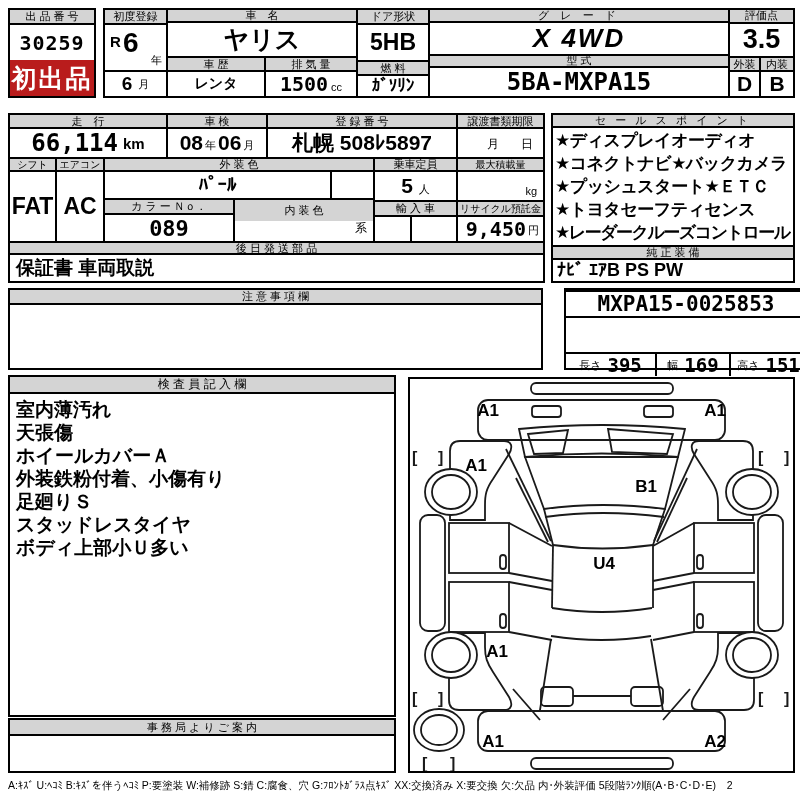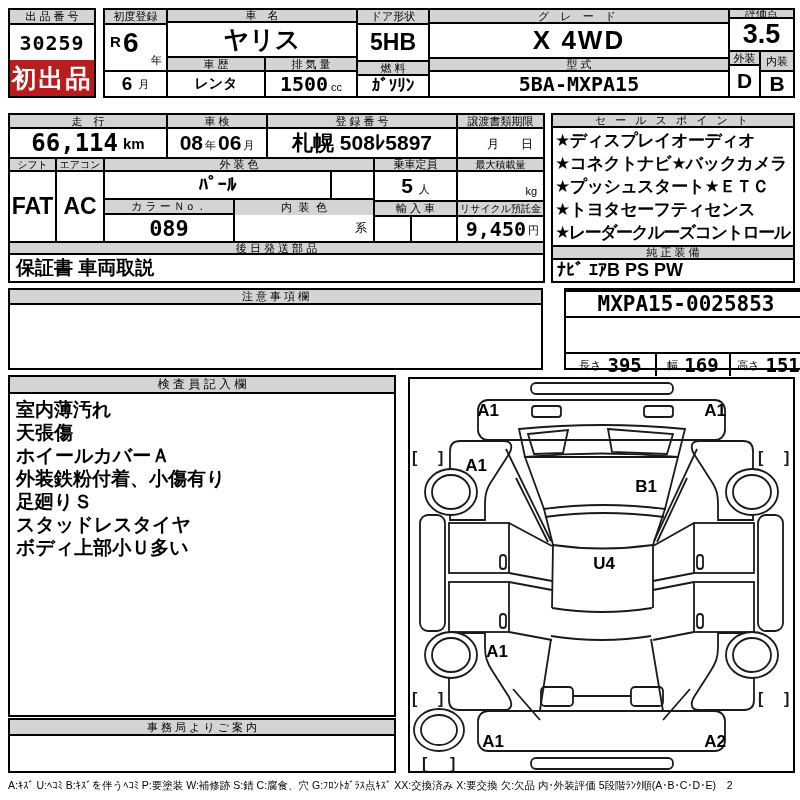--- a/index.html
+++ b/index.html
@@ -74,35 +74,35 @@
 
     <div class="col br" style="width:72px;">
       <div class="hd" style="height:15px;">ドア形状</div>
       <div class="v bb" style="height:37px; font-size:23px;">5HB</div>
       <div class="hd" style="height:14px;">燃 料</div>
       <div class="v" style="flex:1; font-size:17px;">ｶﾞｿﾘﾝ</div>
     </div>
 
     <div class="col br" style="width:300px;">
       <div class="hd" style="height:15px; letter-spacing:4px;">グ レ ー ド</div>
-      <div class="v bb" style="height:37px; font-size:26px; letter-spacing:2px;">X 4WD</div>
+      <div class="v bb" style="height:37px; font-size:26px; letter-spacing:2px;font-style:italic;">X 4WD</div>
       <div class="hd" style="height:14px;">型 式</div>
-      <div class="v mono" style="flex:1; font-size:20px;">5BA-MXPA15</div>
+      <div class="v mono" style="flex:1; font-size:24px;">5BA-MXPA15</div>
     </div>
 
     <div class="col" style="flex:1;">
       <div class="hd" style="height:15px;">評価点</div>
       <div class="v bb" style="height:37px; font-size:27px;">3.5</div>
       <div class="row" style="flex:1;">
         <div class="col br" style="width:31px;">
           <div class="hd" style="height:14px;">外装</div>
           <div class="v" style="flex:1; font-size:21px;">D</div>
         </div>
         <div class="col" style="flex:1;">
-          <div class="hd" style="height:20px;">内装</div>
+          <div class="hd" style="height:14px;">内装</div>
           <div class="v" style="flex:1; font-size:21px;">B</div>
         </div>
       </div>
     </div>
   </div>
 
   <div class="bx col" style="left:8px; top:113px; width:537px; height:170px;">
 
     <div class="row bb" style="height:14px;">
       <div class="hd br" style="width:158px; height:12px; border-bottom:none;">走　行</div>
@@ -139,21 +139,21 @@
         <div class="v" style="flex:1; font-size:23px;">AC</div>
       </div>
       <div class="col br" style="width:270px;">
         <div class="hd" style="height:13px;">外 装 色</div>
         <div class="row bb" style="height:28px;">
           <div class="v br" style="width:227px; font-size:19px;">ﾊﾟｰﾙ</div>
           <div style="flex:1;"></div>
         </div>
         <div class="row bb" style="height:15px;">
           <div class="hd br" style="width:130px; height:13px; border-bottom:none;">カ ラ ー Ｎｏ．</div>
-          <div class="hd" style="flex:1; height:15px; border-bottom:none;font-family:Liberation Mono, monospace;">内 装 色</div>
+          <div class="hd" style="flex:1; height:21px; border-bottom:none;">内 装 色</div>
         </div>
         <div class="row" style="flex:1;">
           <div class="v br mono" style="width:130px; font-size:22px;">089</div>
           <div style="flex:1; display:flex; align-items:center; justify-content:flex-end; padding-right:6px; font-size:12px;">
             <span>系</span>
           </div>
         </div>
       </div>
       <div class="col br" style="width:83px;">
         <div class="hd" style="height:13px;">乗車定員</div>

